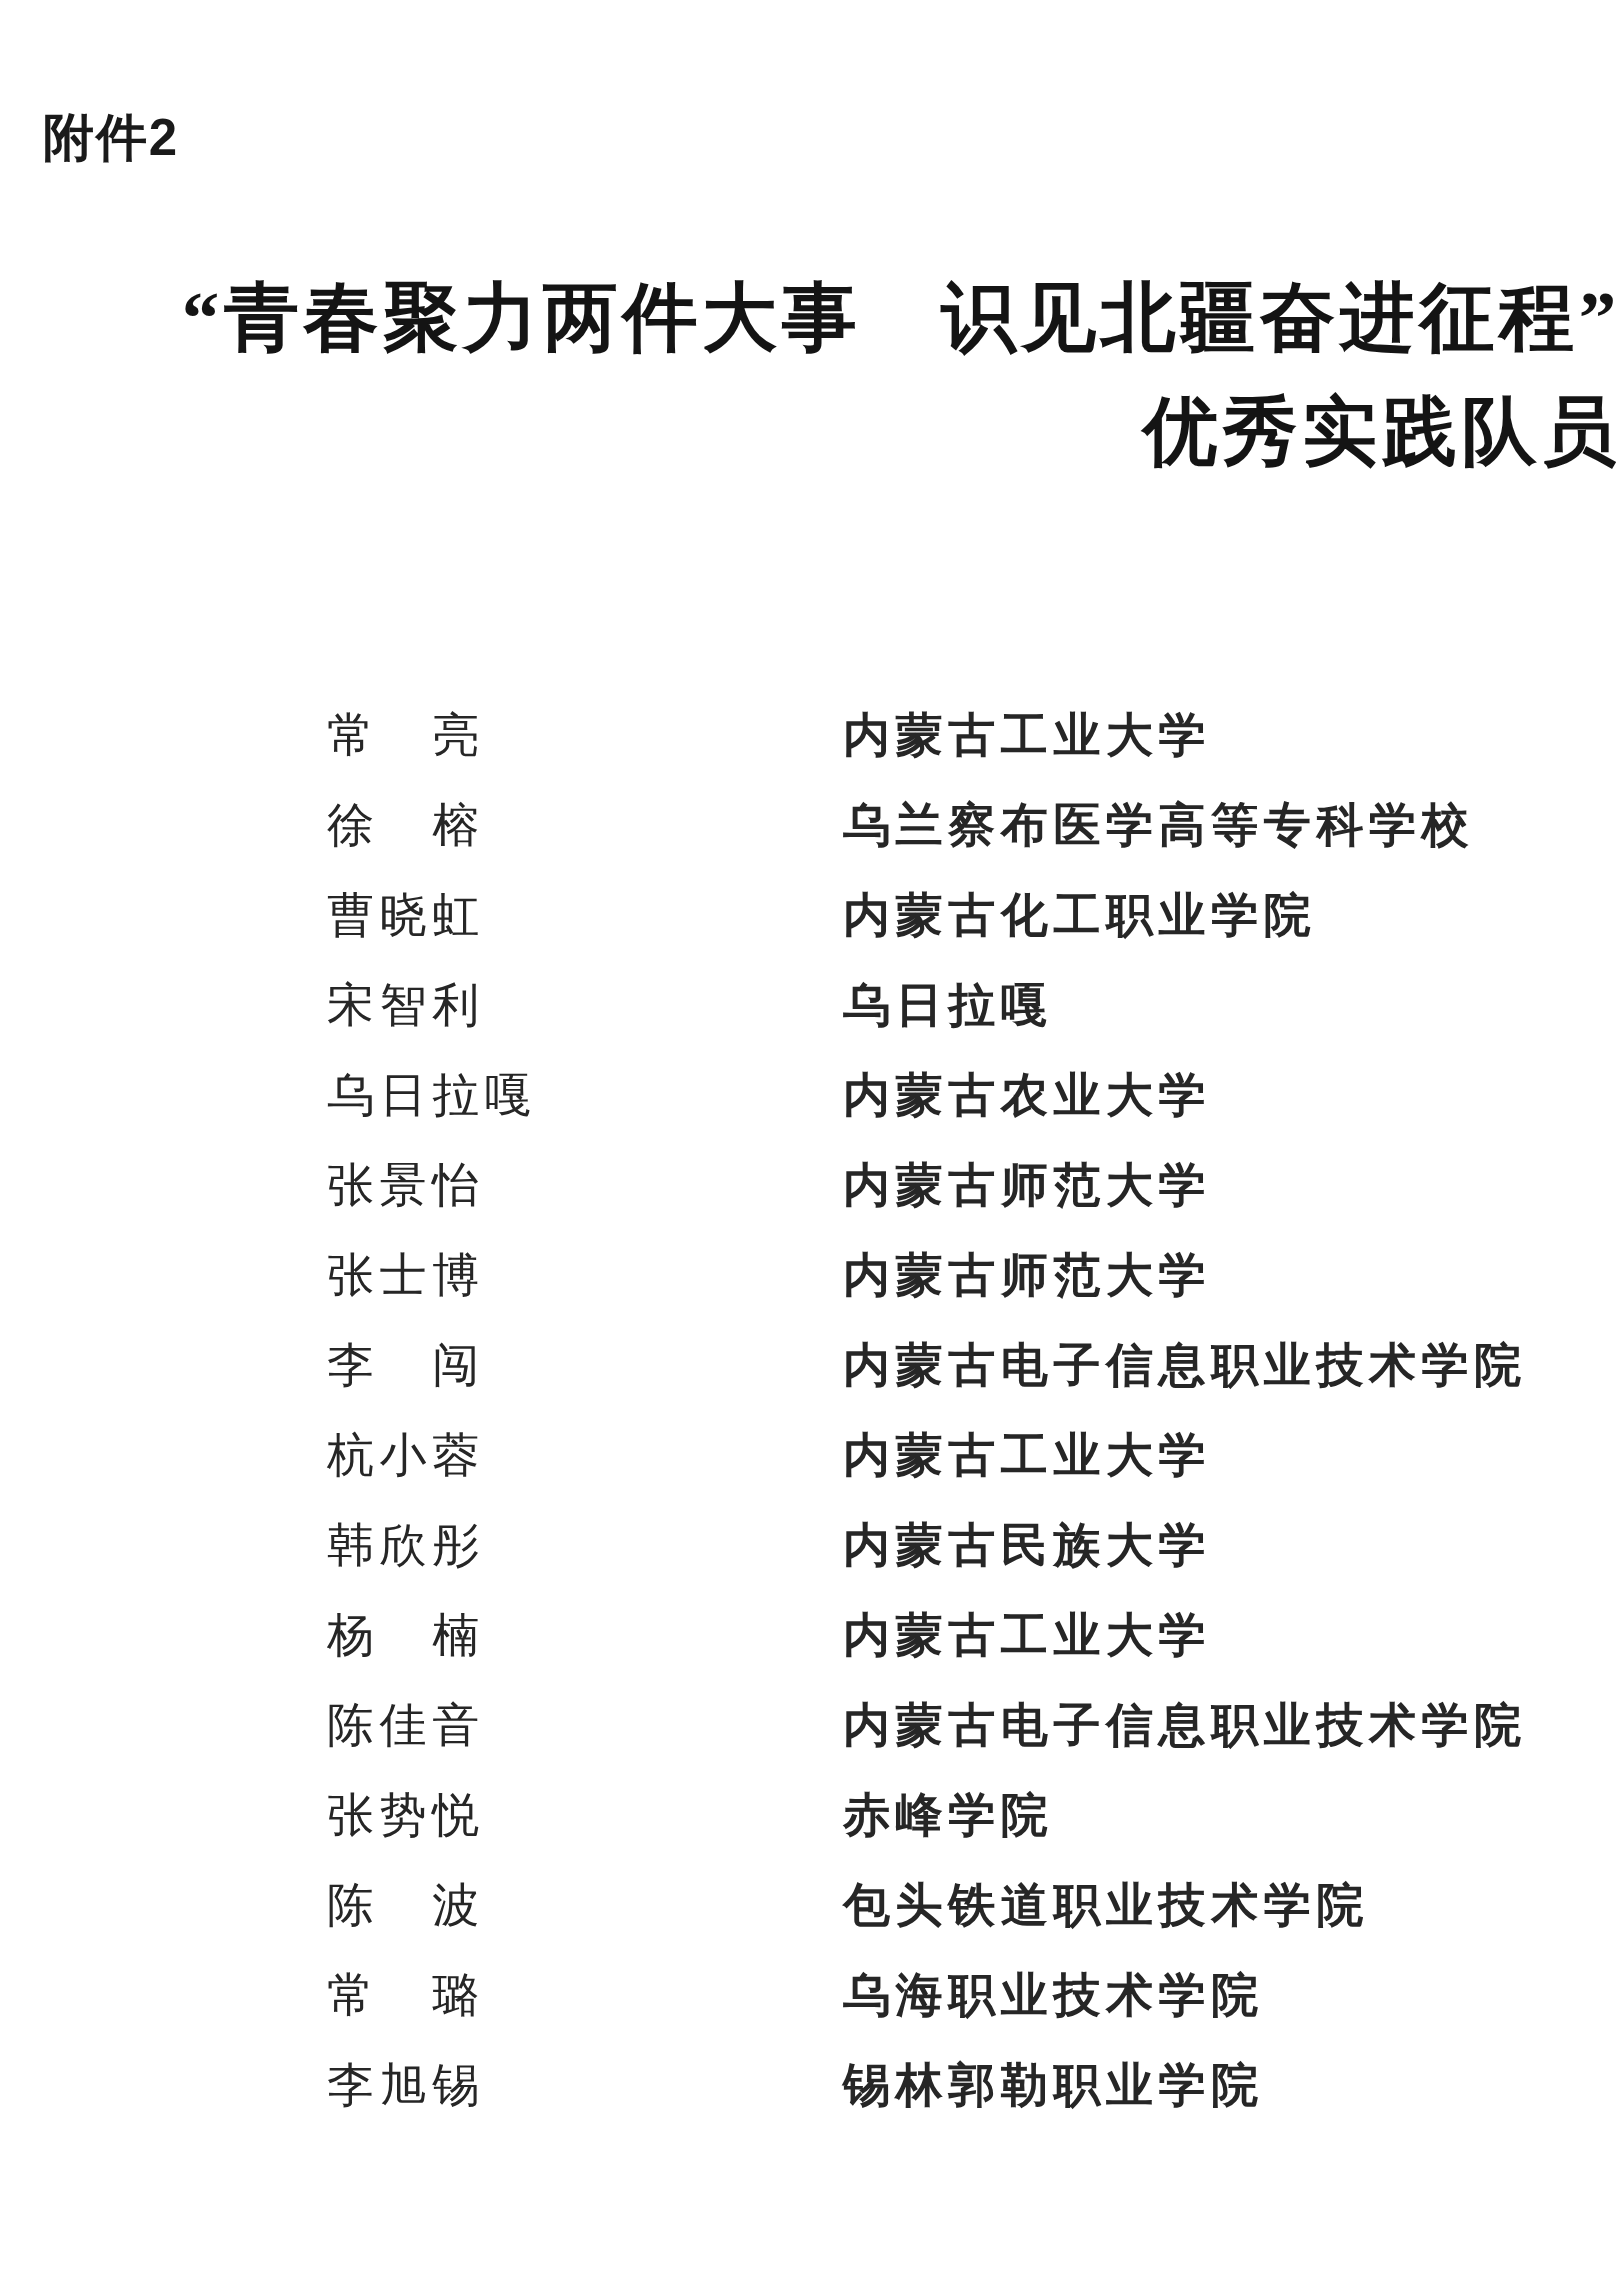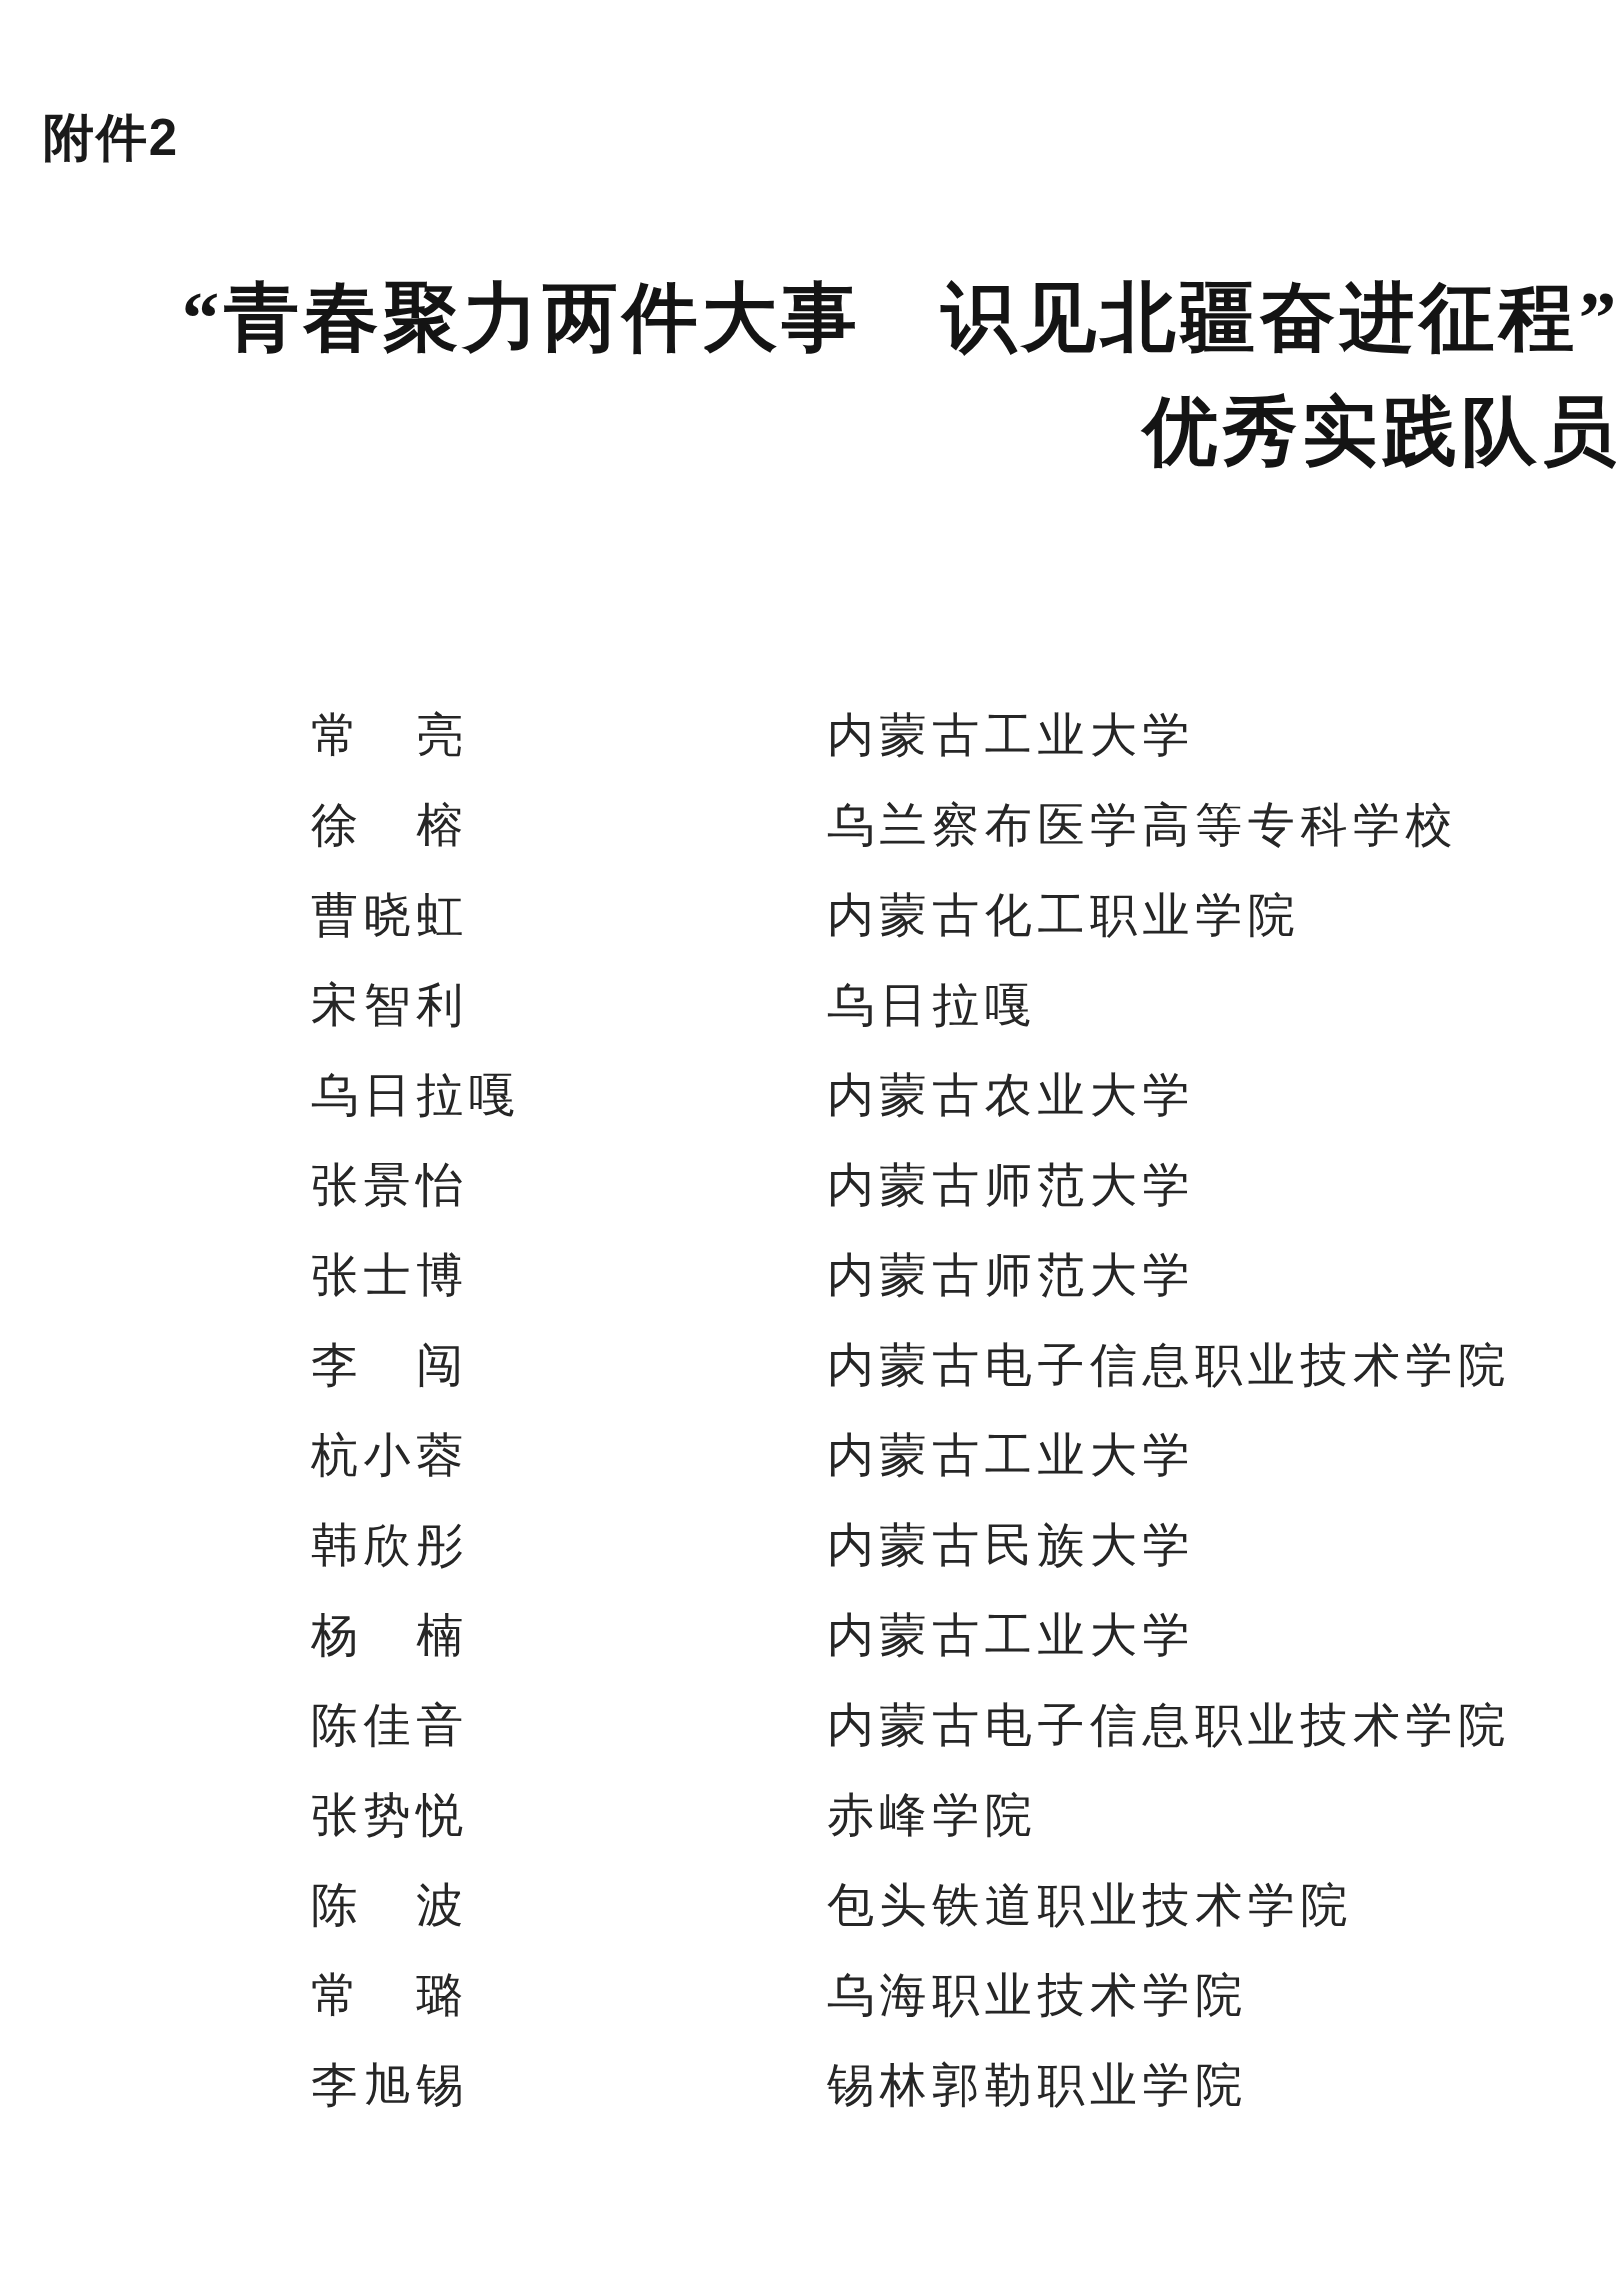--- a/index.html
+++ b/index.html
@@ -38,21 +38,21 @@
     line-height: 114px;
     letter-spacing: 4.7px;
     color: #141414;
   }
   .doc-title .title-line {
     white-space: nowrap;
   }
   .roster {
     position: absolute;
     top: 693px;
-    left: 0;
+    left: 16px;
     right: 0;
   }
   .roster-row {
     position: relative;
     height: 90px;
   }
   .member-name {
     position: absolute;
     left: 311px;
     top: 50%;
@@ -64,20 +64,21 @@
   }
   .member-school {
     position: absolute;
     left: 827px;
     top: 50%;
     transform: translateY(-54%);
     font-size: 47px;
     letter-spacing: 5.6px;
     color: #262626;
     white-space: nowrap;
+    font-weight: bold;
   }
 </style>
 </head>
 <body>
 
 <div class="attachment-label">附件2</div>
 
 <div class="doc-title">
   <div class="title-line">“青春聚力两件大事　识见北疆奋进征程”</div>
   <div class="title-line">优秀实践队员</div>

